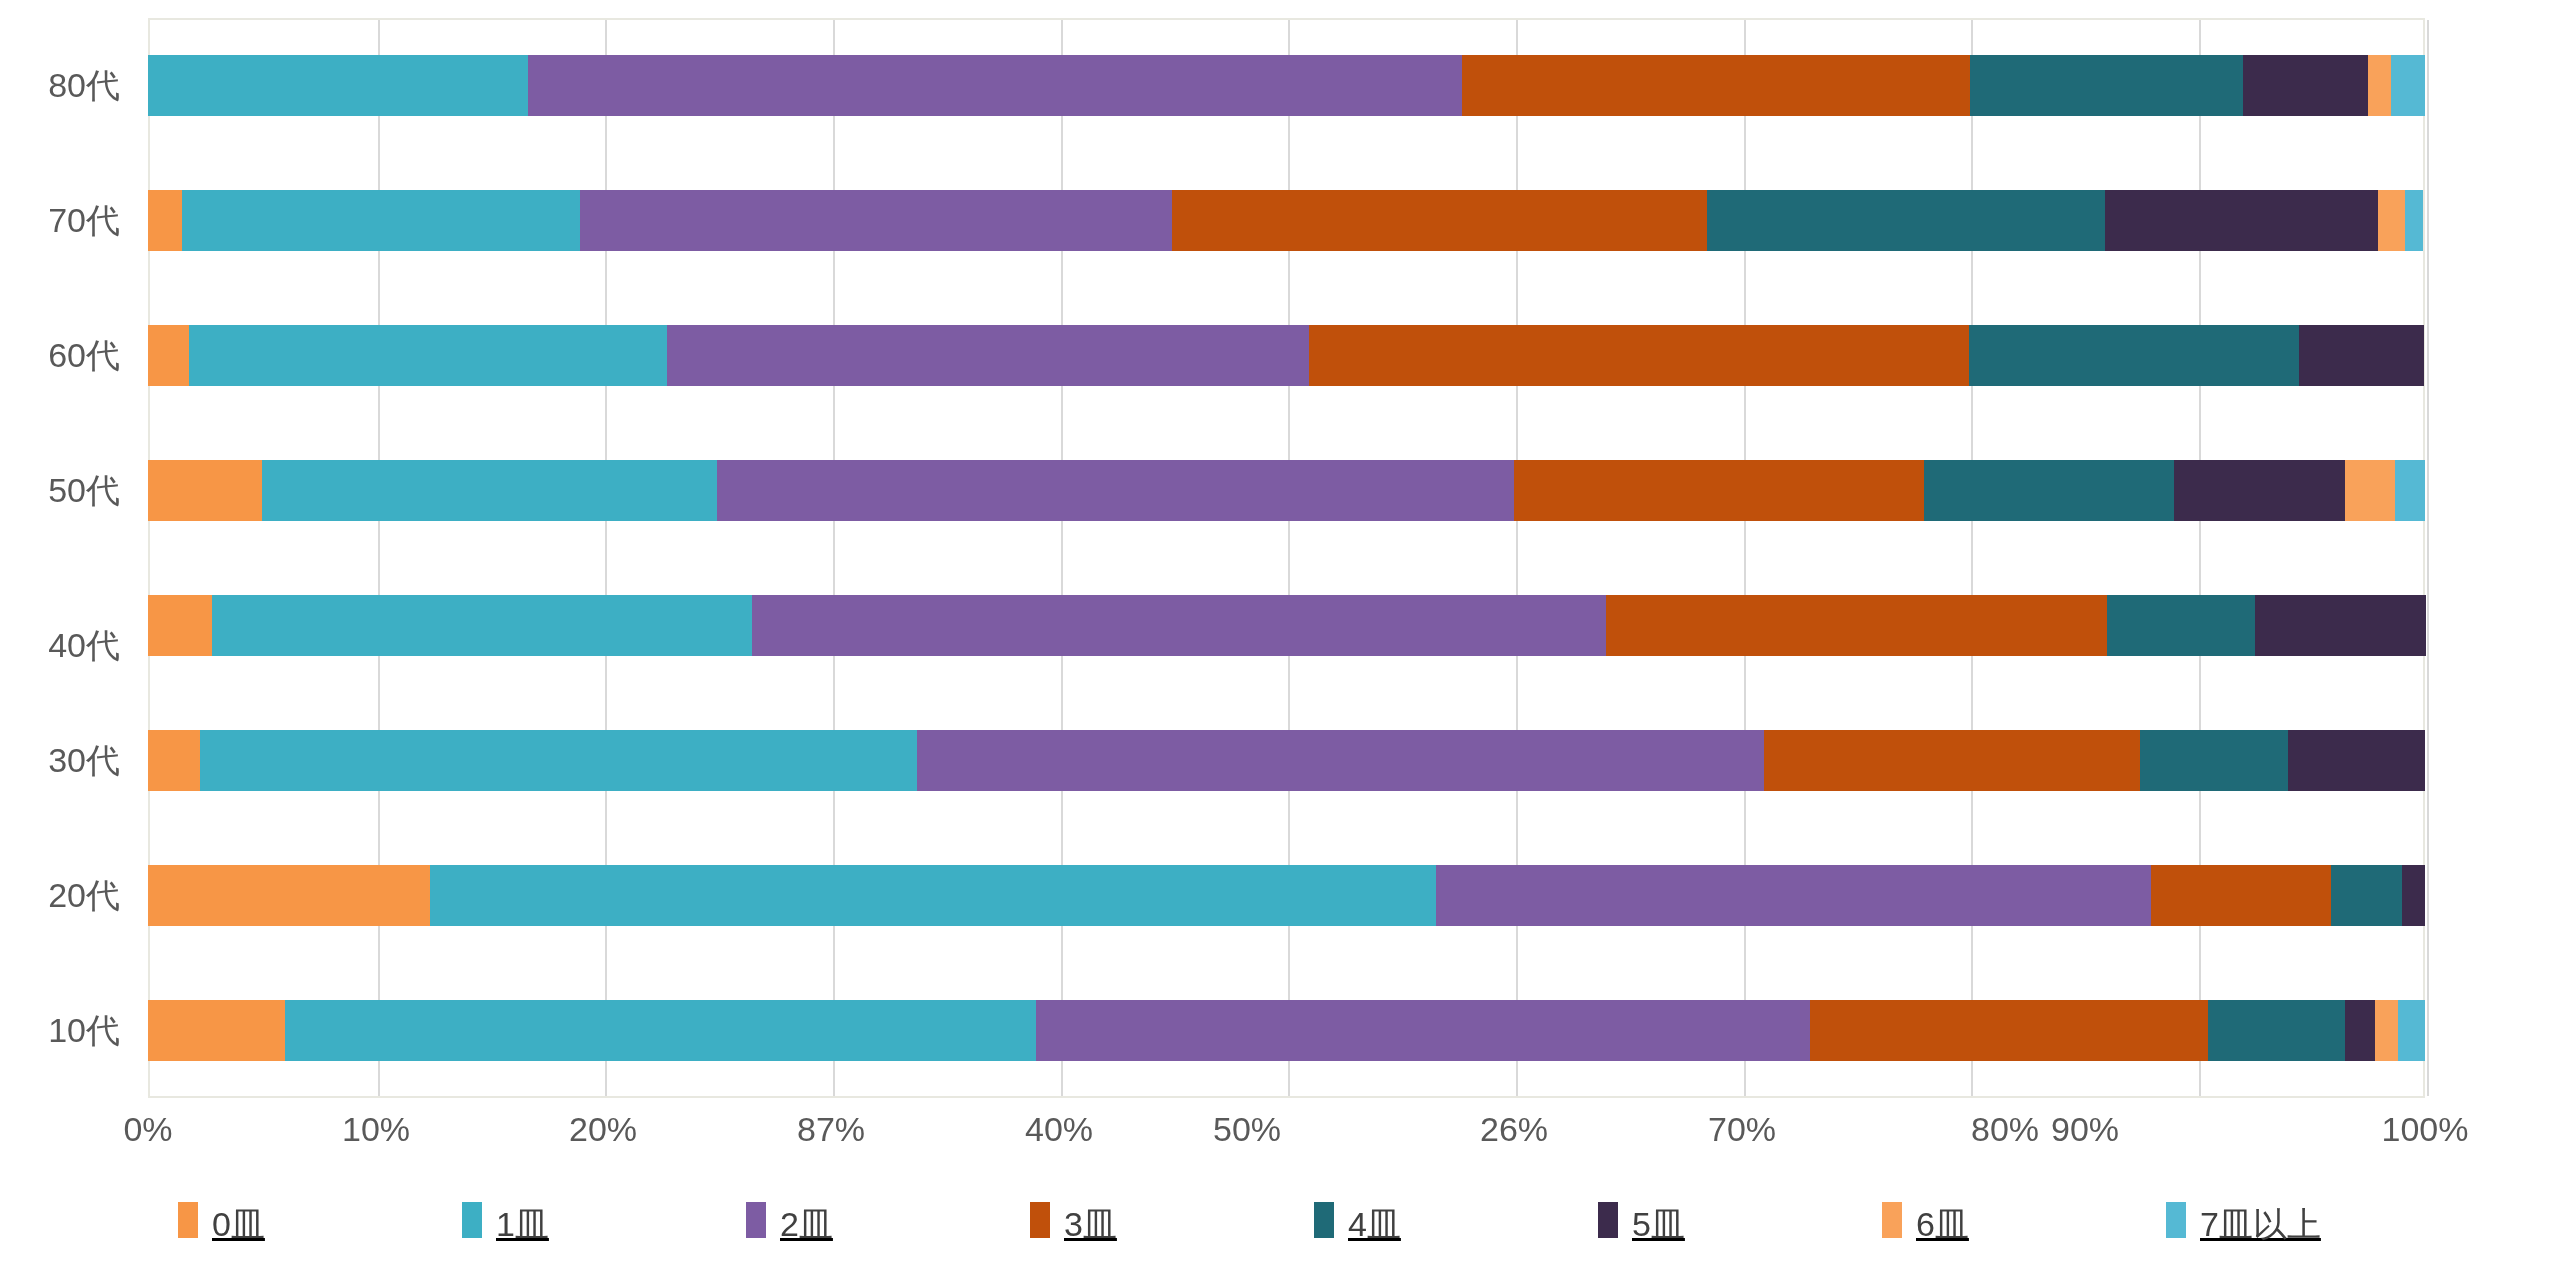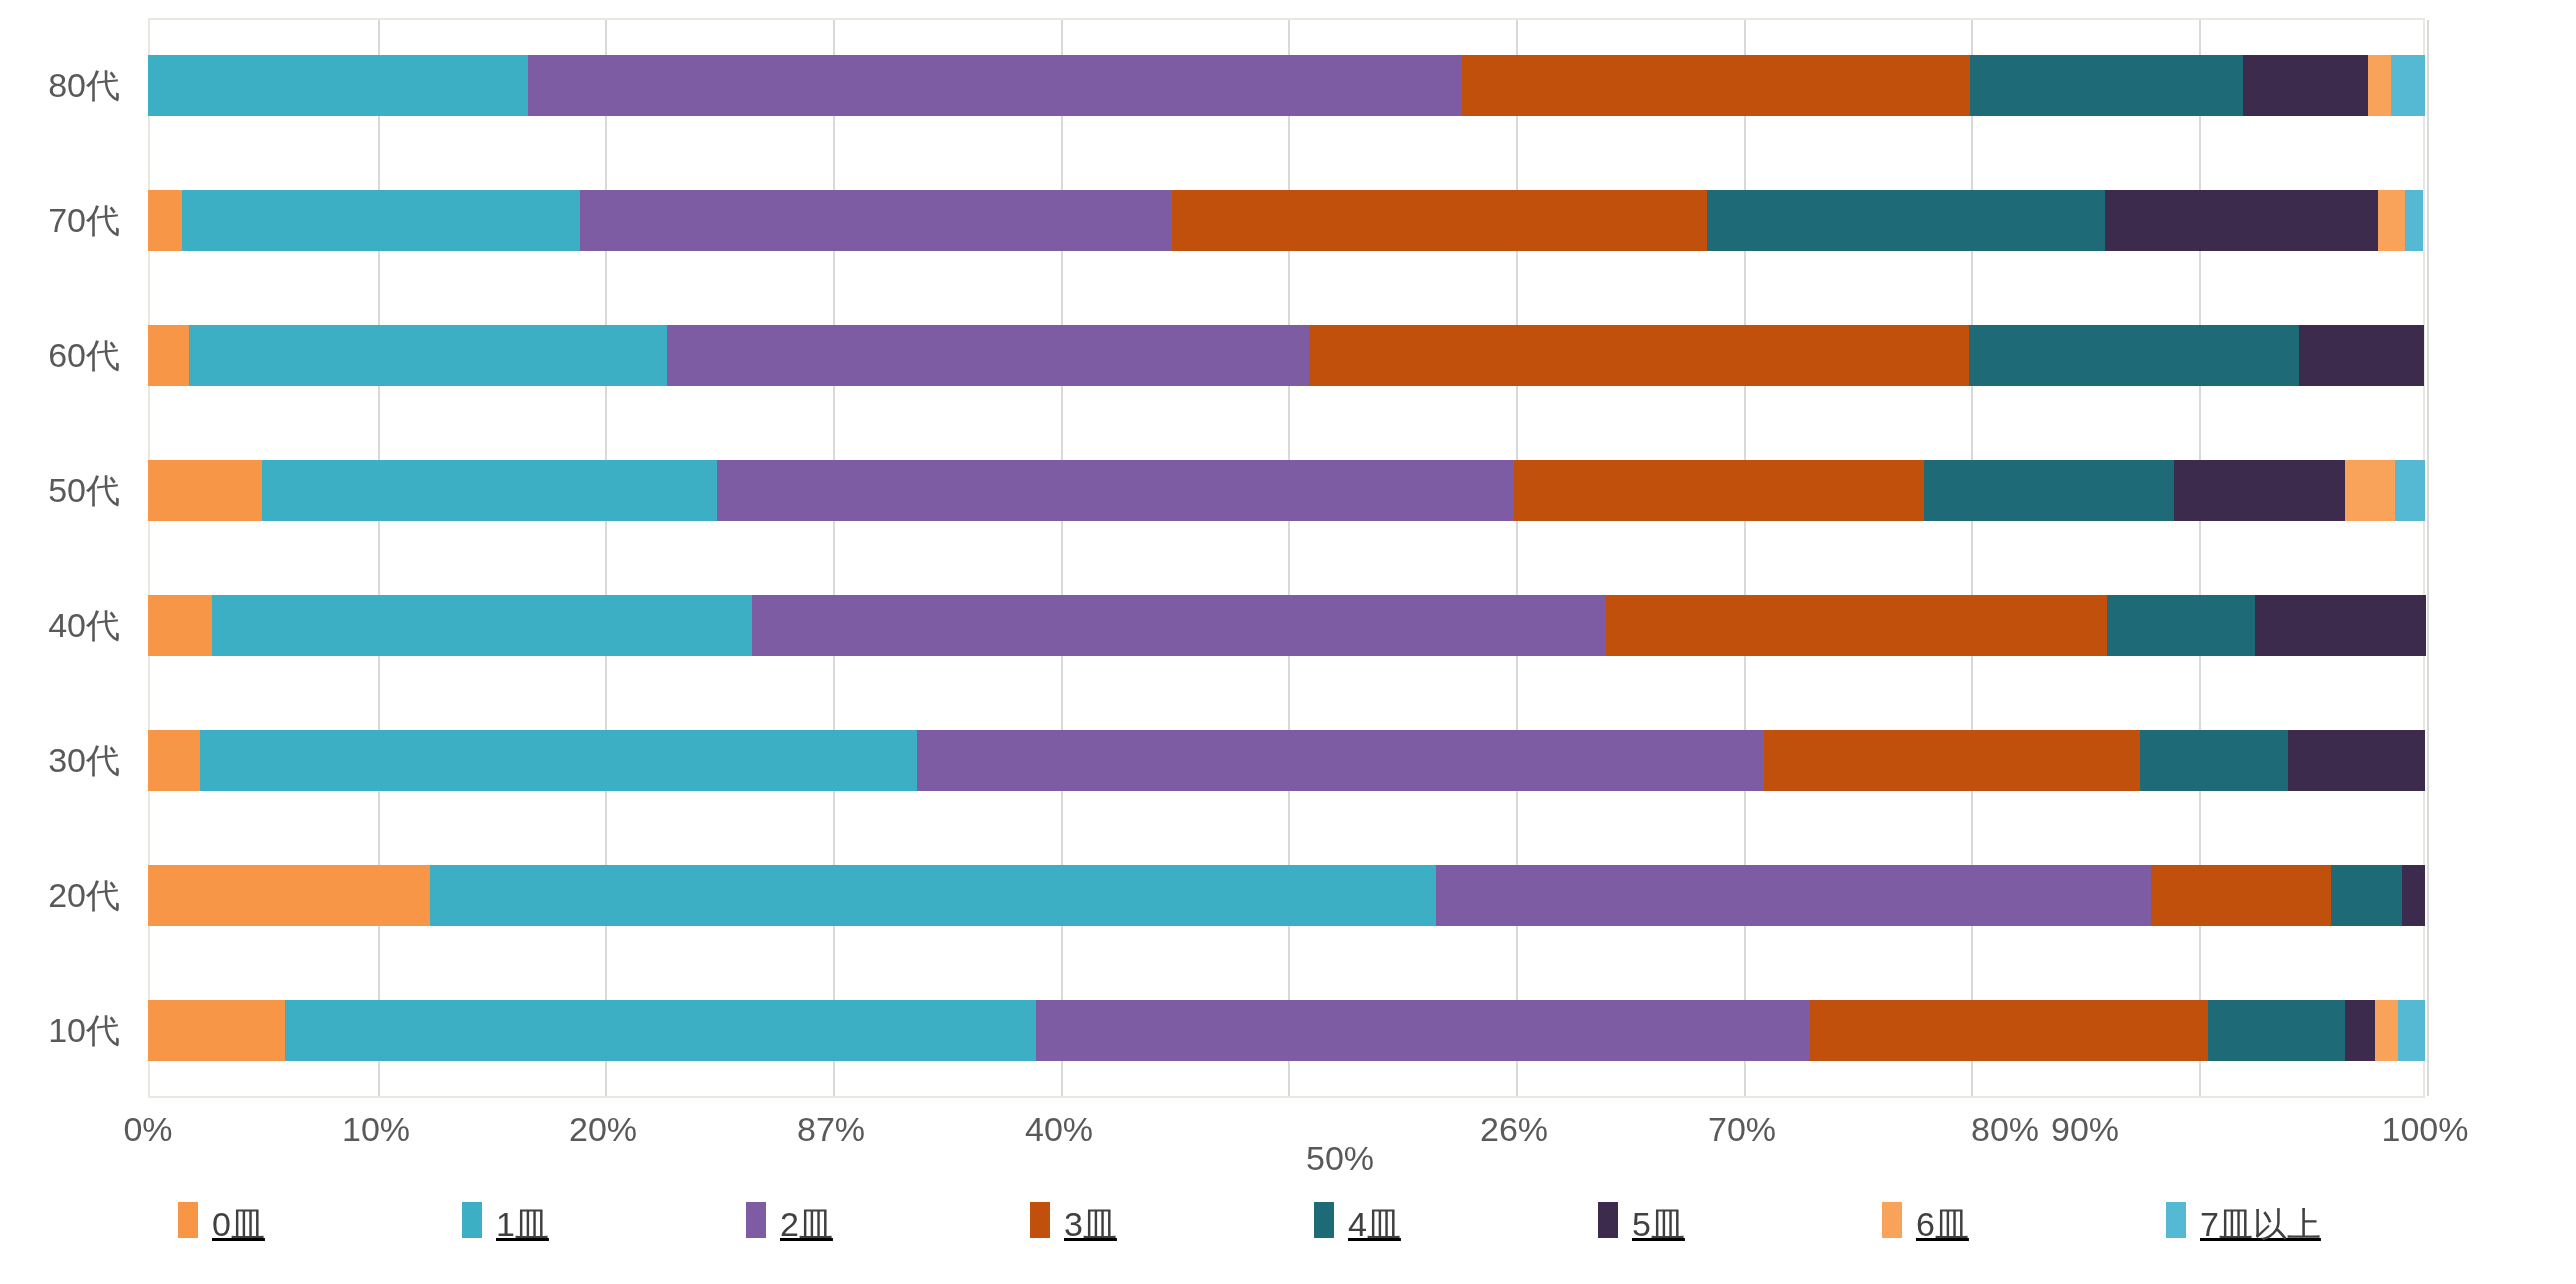--- a/index.html
+++ b/index.html
@@ -164,21 +164,21 @@
         <div class="gridline" style="left: 2049px;"></div>
         <div class="gridline" style="left: 2277px;"></div>
       </div>
   </div>
 
   <div class="ylabels">
       <div class="ylabel" style="top: 0px; margin-left: 20px;">80代</div>
       <div class="ylabel" style="top: 135px;">70代</div>
       <div class="ylabel" style="top: 270px;">60代</div>
       <div class="ylabel" style="top: 405px;">50代</div>
-      <div class="ylabel" style="top: 540px;">40代</div>
+      <div class="ylabel" style="top: 560px;">40代</div>
       <div class="ylabel" style="top: 675px;">30代</div>
       <div class="ylabel" style="top: 810px;">20代</div>
       <div class="ylabel" style="top: 945px;">10代</div>
     </div>
 
   <div class="bars-layer">
       <div class="bar-row" style="top: 0px;">
         <div class="bar-track">
           <div class="seg" title="80代 1皿 16.7%" style="width: 380px; background: rgb(61, 175, 196);"></div>
           <div class="seg" title="80代 2皿 41%" style="width: 934px; background: rgb(125, 92, 163);"></div>
@@ -266,21 +266,21 @@
         </div>
       </div>
     </div>
 
   <div class="xlabels">
       <div class="xlabel" style="left: 0px;">0%</div>
       <div class="xlabel" style="left: 228px;">10%</div>
       <div class="xlabel" style="left: 455px;">20%</div>
       <div class="xlabel" style="left: 683px;">87%</div>
       <div class="xlabel" style="left: 911px;">40%</div>
-      <div class="xlabel" style="left: 1192px; margin-top: 29px;">50%</div>
+      <div class="xlabel" style="left: 1099px;">50%</div>
       <div class="xlabel" style="left: 1366px;">26%</div>
       <div class="xlabel" style="left: 1594px;">70%</div>
       <div class="xlabel" style="left: 1857px;">80%</div>
       <div class="xlabel" style="left: 1937px; text-align: center;">90%</div>
       <div class="xlabel" style="left: 2277px;">100%</div>
     </div>
 
   <div class="legend">
       <div class="legend-item">
         <span class="legend-swatch" style="background: rgb(247, 150, 70);"></span>

